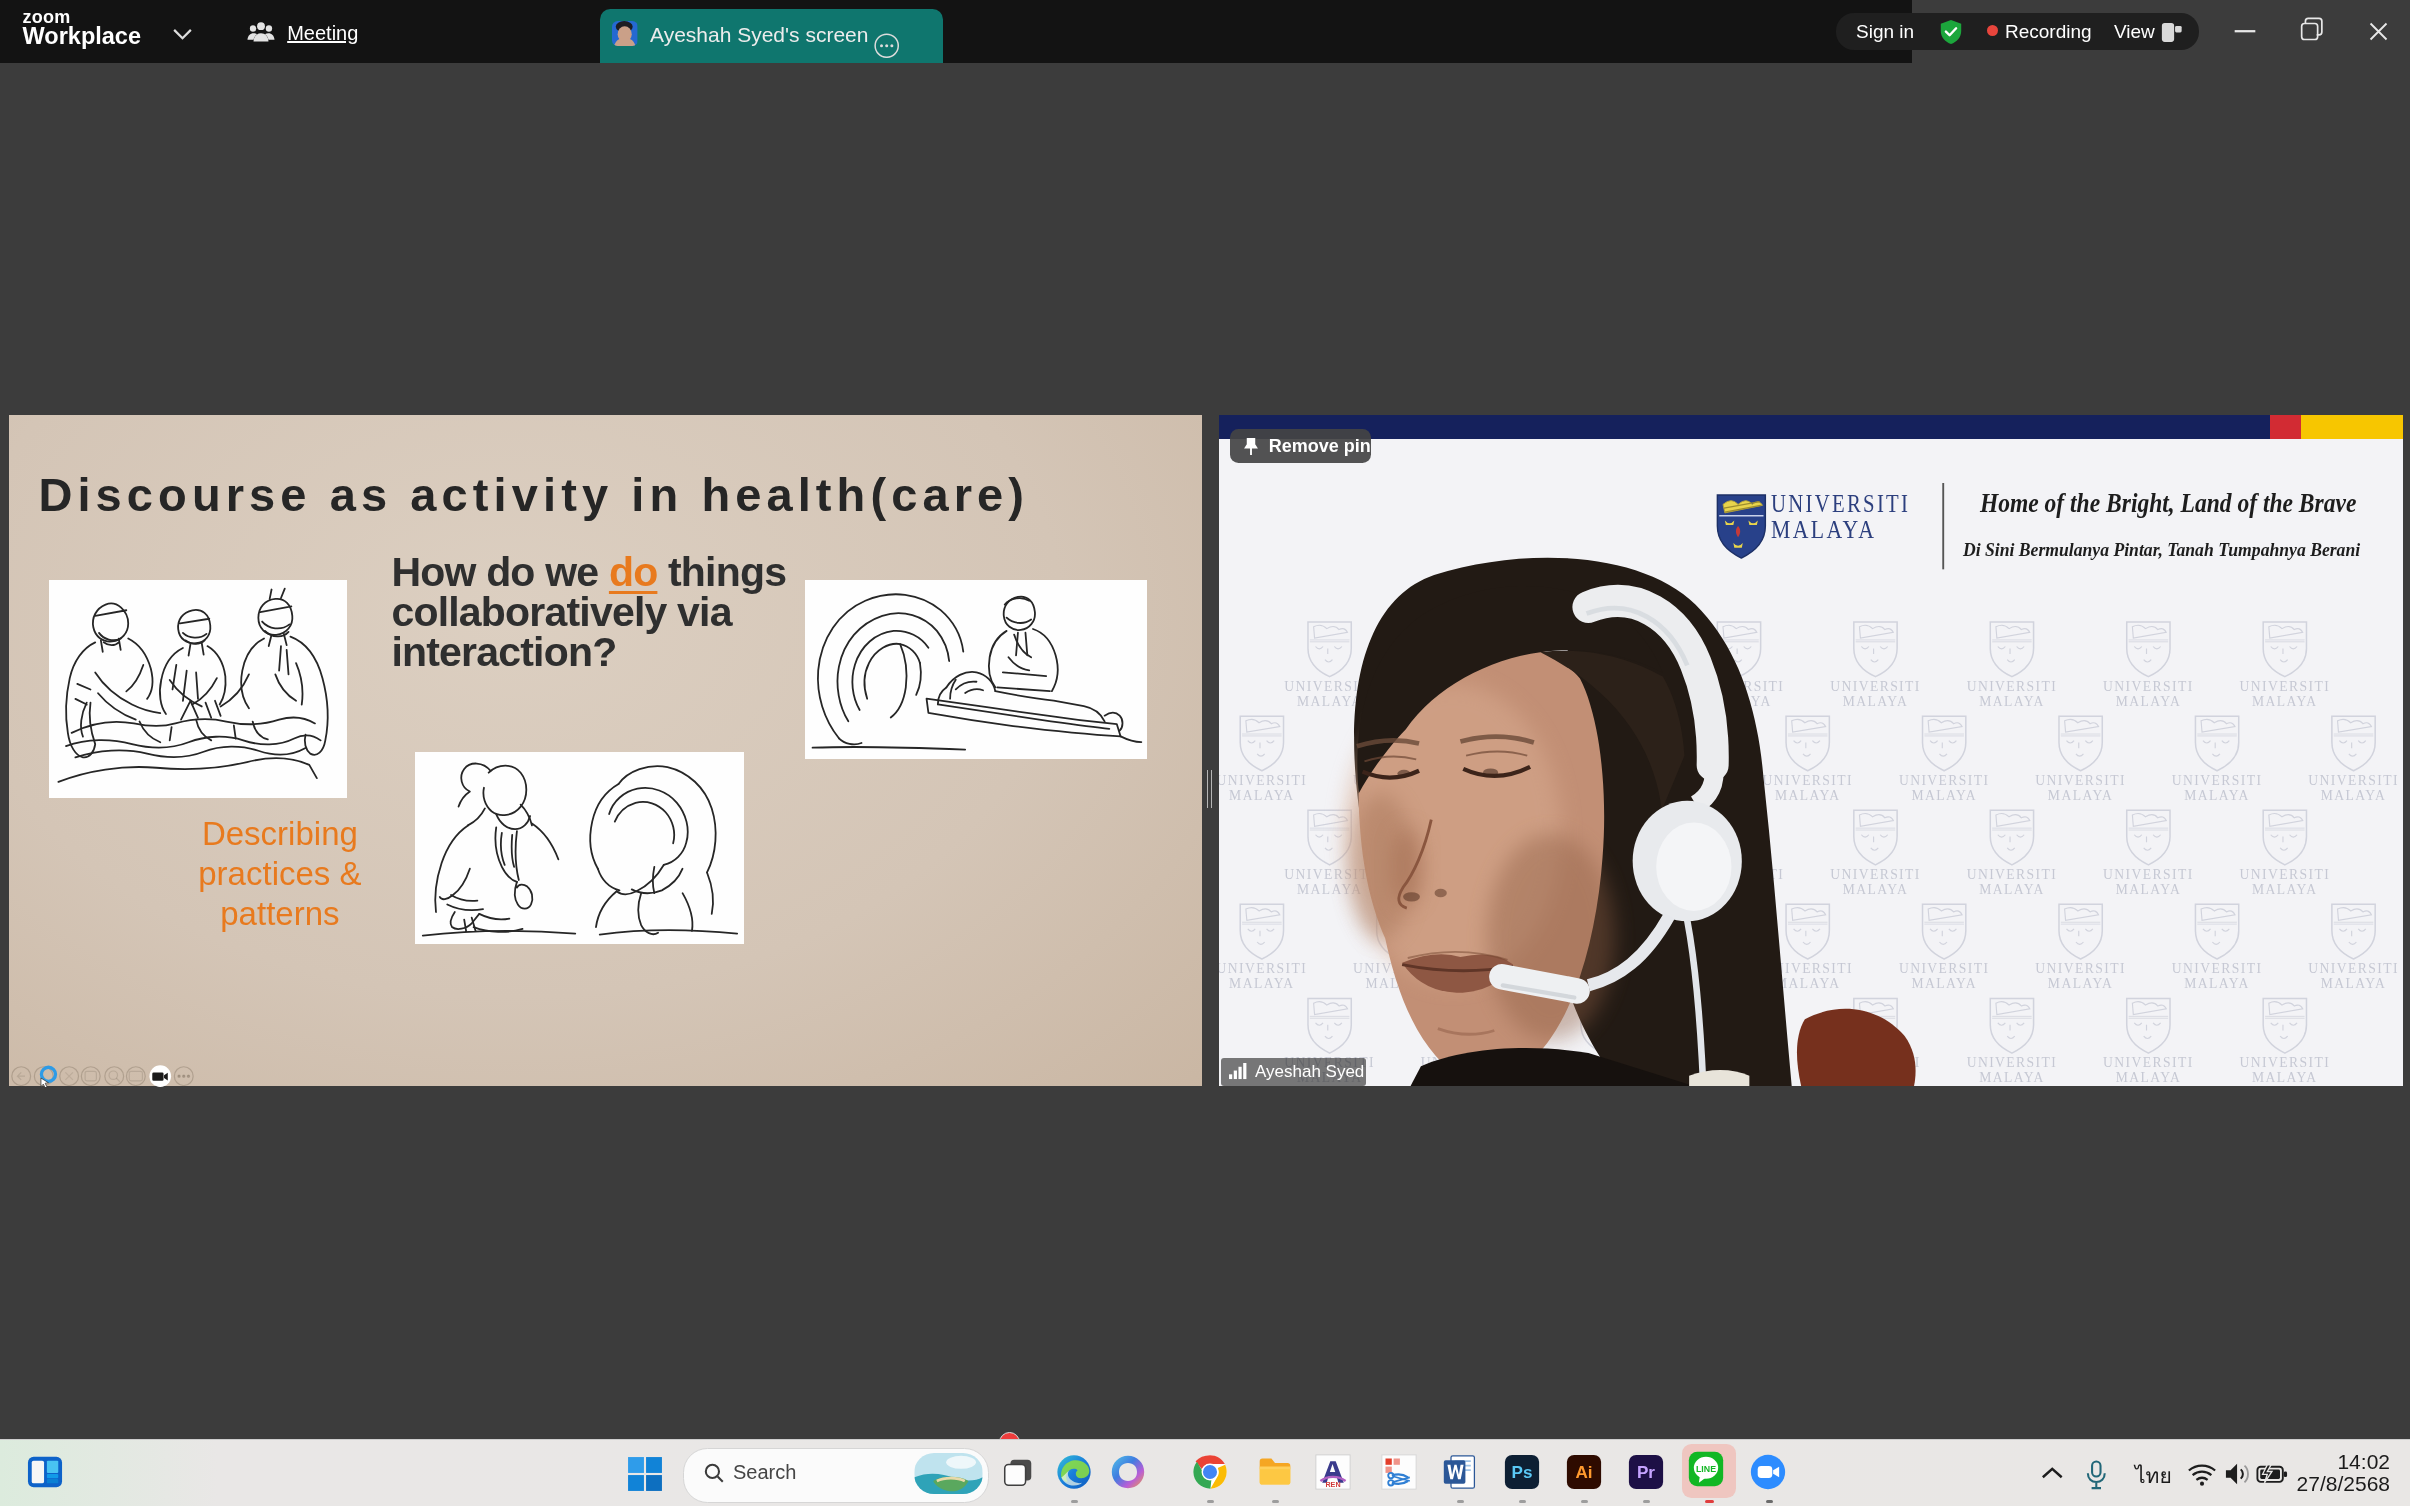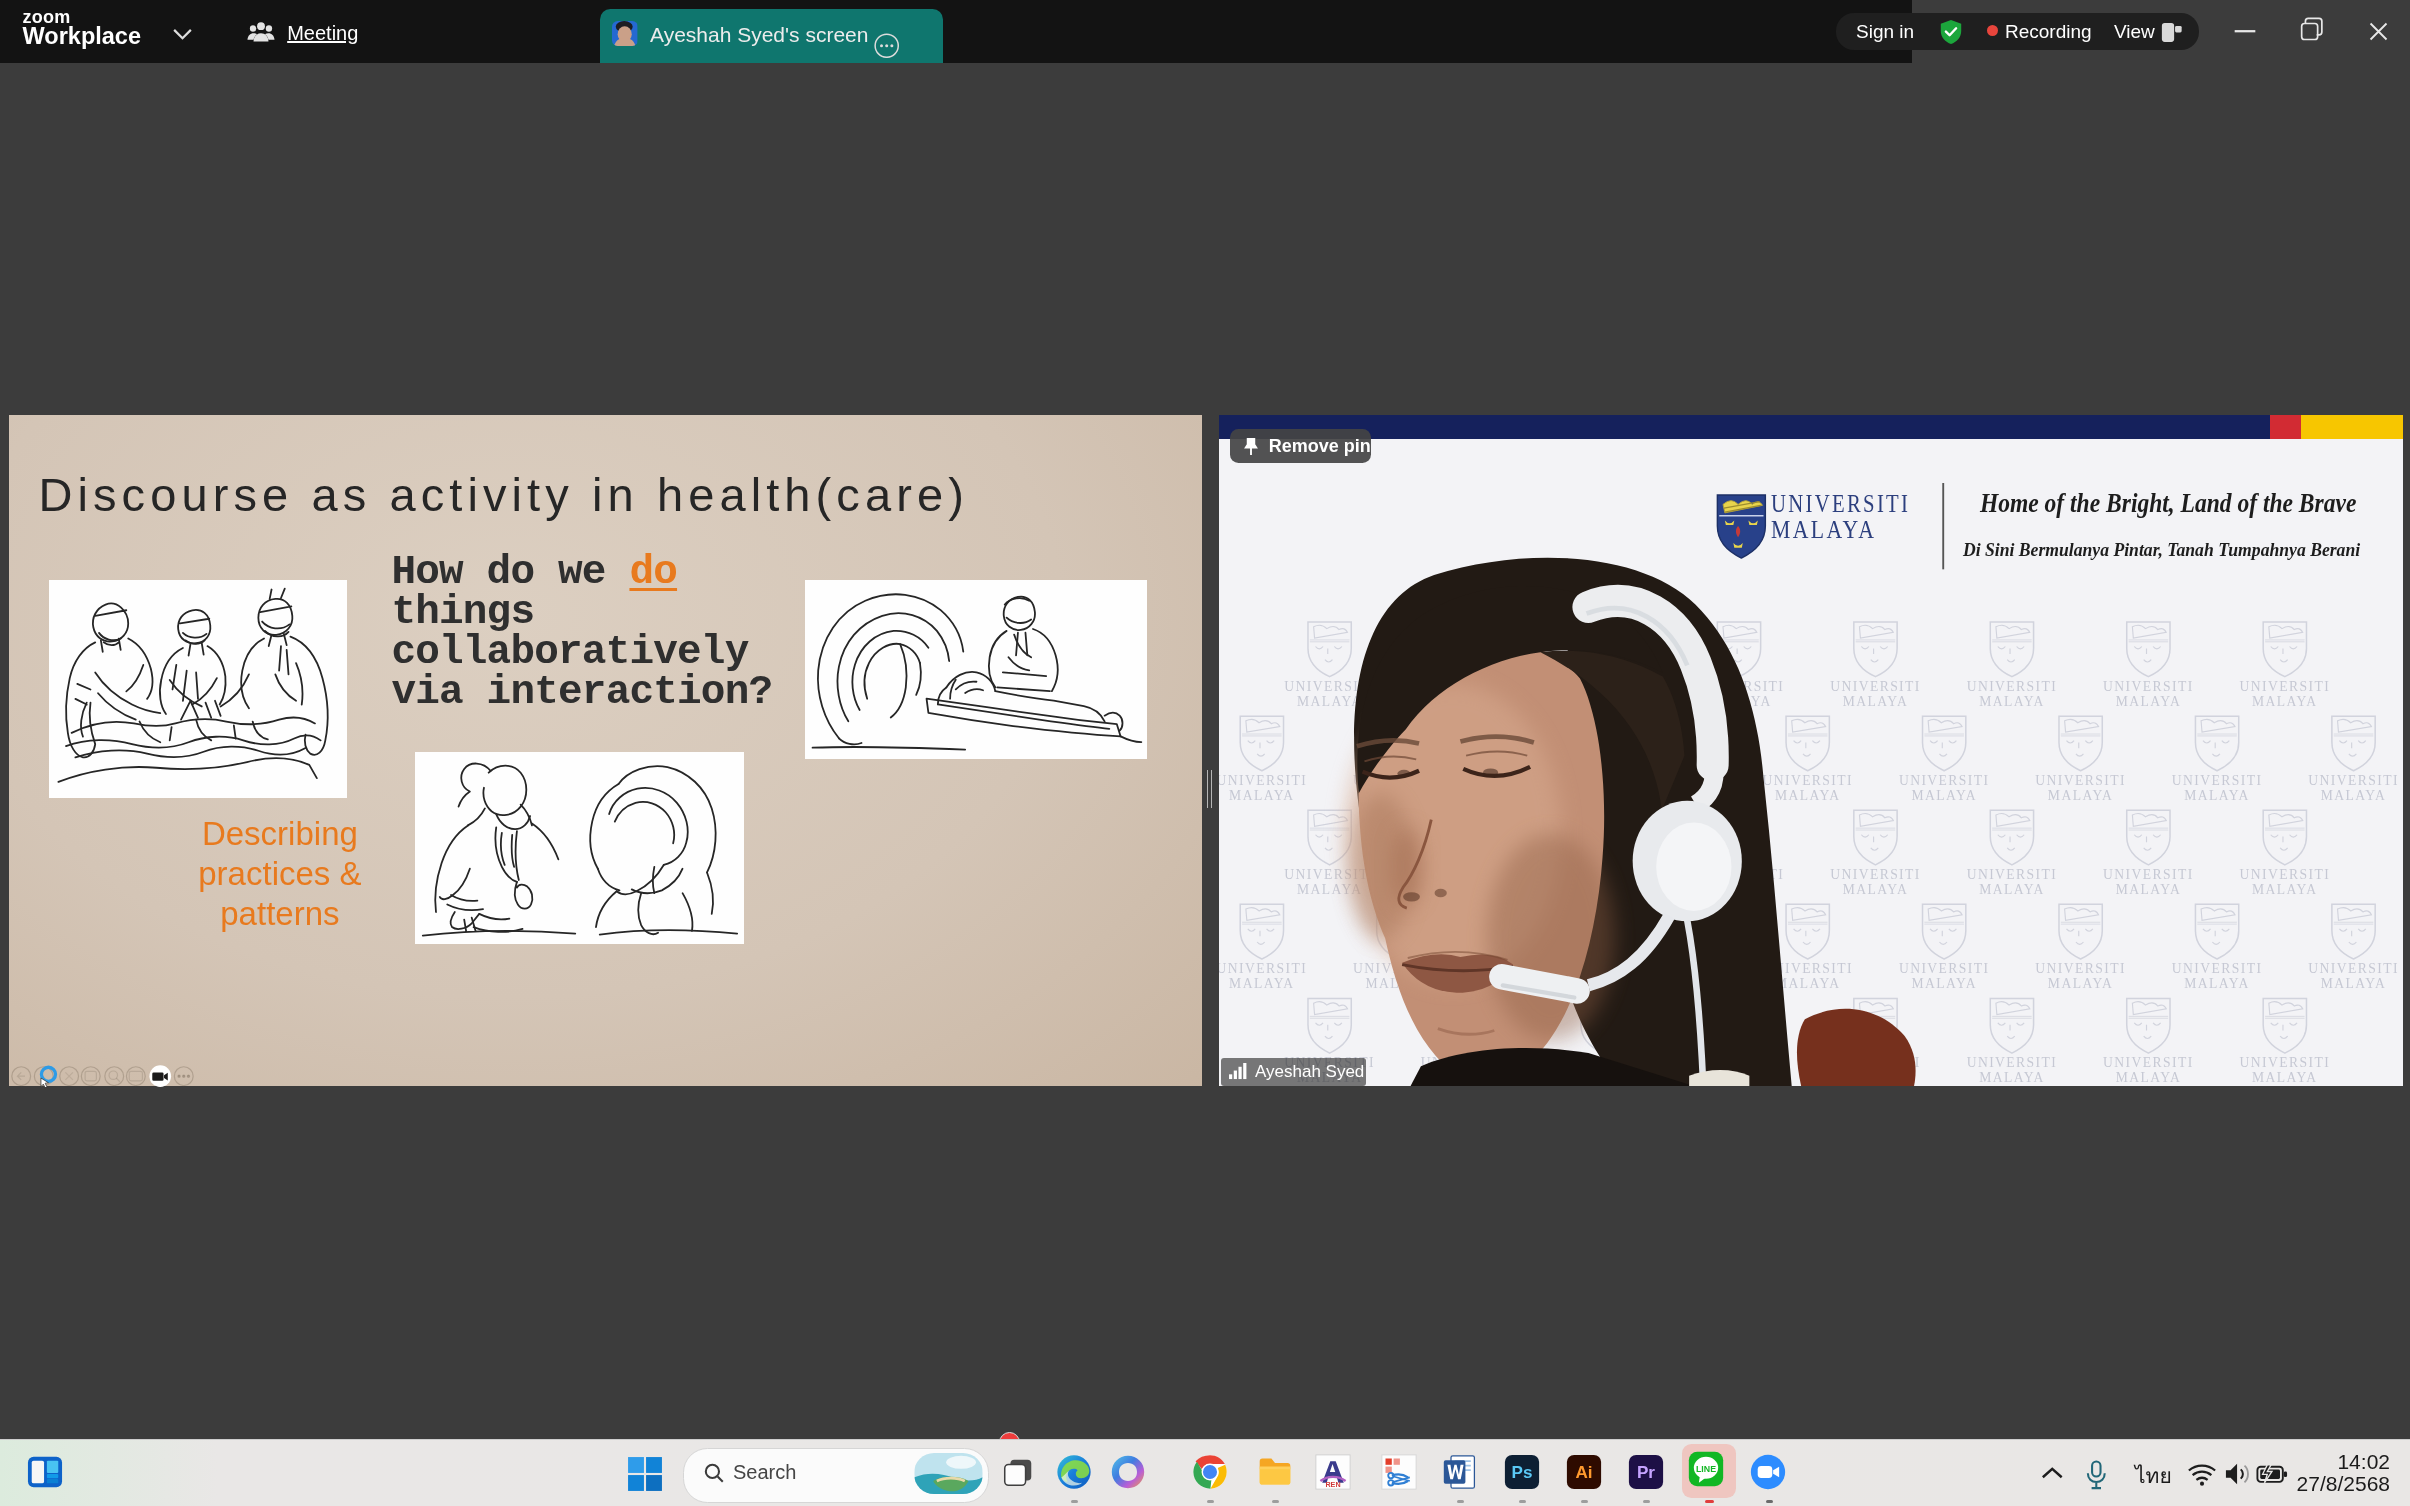--- a/index.html
+++ b/index.html
@@ -21,22 +21,22 @@
 #pill { position:absolute; left:1836px; top:13px; width:363px; height:37px; background:#1f1f1f; border-radius:18px; }
 #pill .signin { position:absolute; left:20px; top:7.5px; color:#fff; font-size:19px; }
 #pill .rec { position:absolute; left:169px; top:7.5px; color:#fff; font-size:19px; }
 #pill .view { position:absolute; left:278px; top:7.5px; color:#fff; font-size:19px; }
 #pill .reddot { position:absolute; left:151px; top:12.2px; width:11.3px; height:11.3px; border-radius:50%; background:#e8453c; }
 .winbtn { position:absolute; top:0; width:62px; height:63px; }
 
 
 #slide { position:absolute; left:9.4px; top:415px; width:1193px; height:671px;
   background:radial-gradient(ellipse 1224px 847px at 42% 30%, #dccfc1 0%, #d4c5b6 45%, #cab7a4 78%, #c2ab93 100%); }
-#slide .title { position:absolute; left:29px; top:52px; font-size:47px; font-weight:400; color:#262626; letter-spacing:5.1px; white-space:nowrap; }
-#slide .q { position:absolute; left:382px; top:137px; width:414px; font-size:41px; line-height:40px; font-weight:700; color:#2f2f2f; letter-spacing:-0.8px;font-family:Liberation Mono, monospace; }
+#slide .title { position:absolute; left:29px; top:52px; font-size:47px; font-weight:700; color:#262626; letter-spacing:5.1px; white-space:nowrap; }
+#slide .q { position:absolute; left:382px; top:137px; width:414px; font-size:41px; line-height:40px; font-weight:700; color:#2f2f2f; letter-spacing:-0.8px; }
 #slide .q .do { color:#e87a1e; text-decoration:underline; text-underline-offset:4.7px; text-decoration-thickness:2.8px; }
 #slide .cap1 { position:absolute; left:120px; top:399px; width:301px; text-align:center; font-size:33px; line-height:40px; color:#e87a1e; }
 #slide .cap2 { position:absolute; left:734px; top:388px; width:301px; text-align:center; font-size:31px; line-height:38px; color:#e87a1e; }
 .imgbox { position:absolute; background:#fefefe; }
 #img1 { left:40px; top:165px; width:298px; height:218px; }
 #img2 { left:406px; top:337px; width:329px; height:192px; }
 #img3 { left:796px; top:165px; width:342px; height:179px; }
 
 #divider { position:absolute; left:1207px; top:770px; width:4.7px; height:38px; border-left:1.9px solid #b5b5b5; border-right:1.9px solid #b5b5b5; }
 

